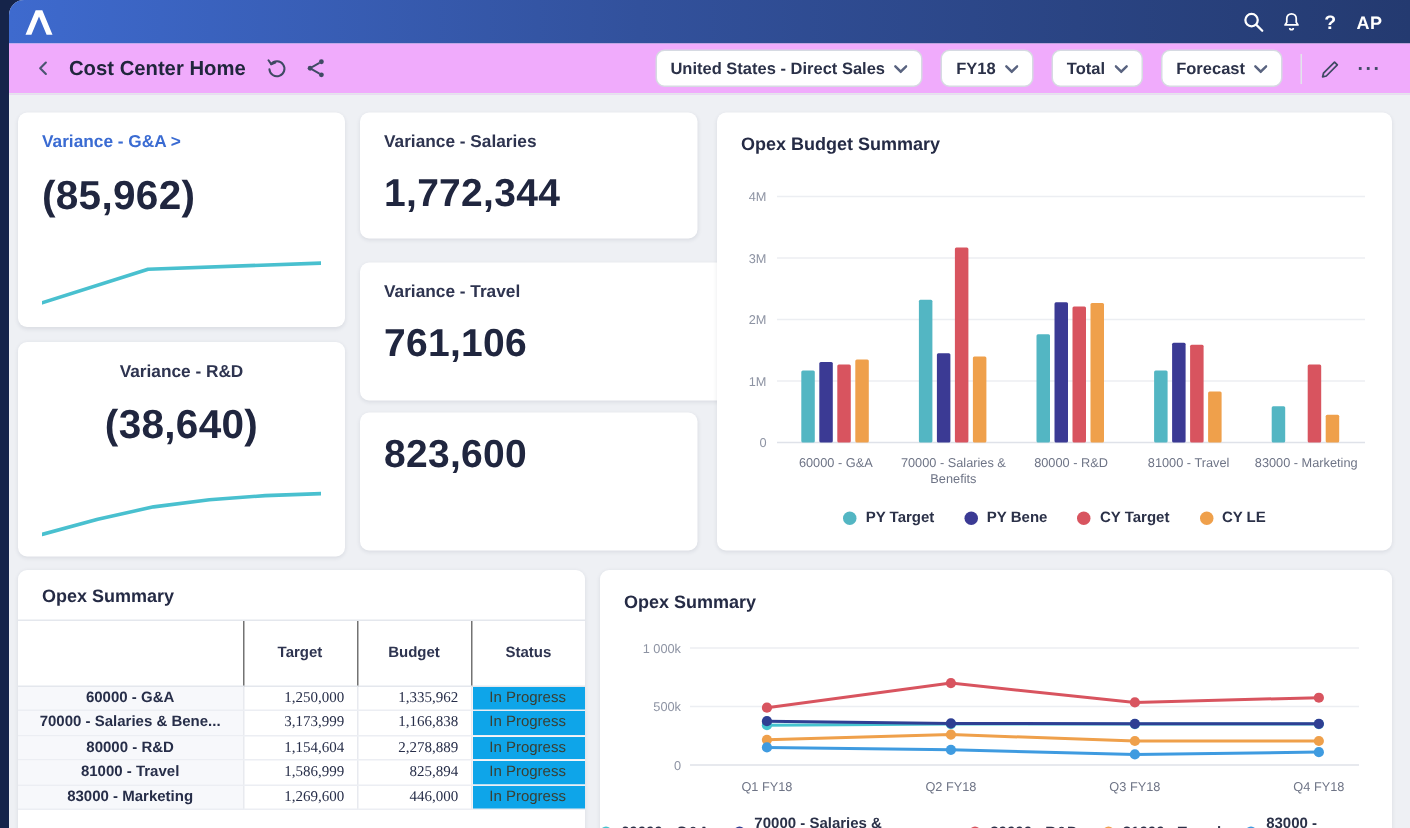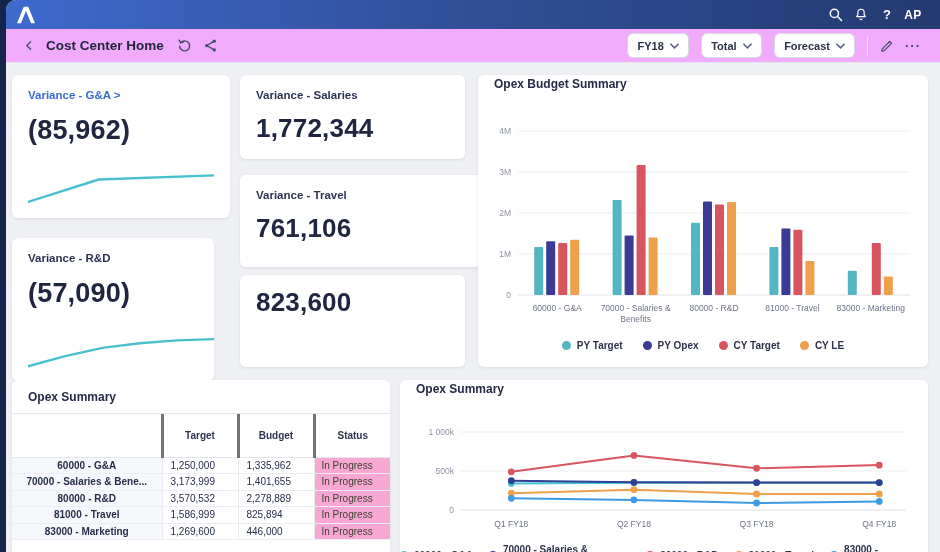--- a/index.html
+++ b/index.html
@@ -23,56 +23,56 @@
   .toolbar .spacer { flex:1; }
   .pill { display:inline-flex; align-items:center; gap:6px; height:25px; border:1px solid #d6dae2; border-radius:6px; background:#fff; padding:0 9px; font-size:11px; font-weight:600; color:#2b3148; margin-left:8px; cursor:pointer; font-family:inherit; }
   .pill svg { flex:0 0 auto; }
   .vdiv { width:1px; height:20px; background:#e2e5ea; margin:0 8px 0 12px; }
   .more { font-size:13px; font-weight:700; color:#3f4a63; letter-spacing:1px; }
 
   
   .content { position:relative; flex:1; overflow:hidden; }
   .card { position:absolute; background:#fff; border-radius:6px; box-shadow:0 1px 3px rgba(25,35,70,.10); }
   .c-gna   { left:6px;   top:12px;  width:218px; height:143px; }
-  .c-rnd   { left:6px;   top:175px; width:202px; height:143px; }
+  .c-rnd   { left:6px;   top:165px; width:218px; height:143px;text-align:center; }
   .c-sal   { left:234px; top:12px;  width:225px; height:84px; }
   .c-trv   { left:234px; top:112px; width:259px; height:92px; }
   .c-mkt   { left:234px; top:212px; width:225px; height:92px; }
   .c-bar   { left:472px; top:12px;  width:450px; height:292px; }
   .c-table { left:6px;   top:317px; width:378px; height:200px; }
   .c-line  { left:394px; top:317px; width:528px; height:200px; }
 
   .kpi-title { font-size:11.5px; font-weight:700; color:#2e3450; padding:14px 16px 0; }
   .kpi-title.link { color:#3a6bd2; cursor:pointer; }
   .kpi-value { font-size:27px; font-weight:700; color:#20263f; padding:14px 16px 0; letter-spacing:.2px; }
   .c-sal .kpi-value, .c-trv .kpi-value, .c-mkt .kpi-value { font-size:26px; padding-top:12px; }
   .spark { position:absolute; left:16px; right:16px; bottom:12px; height:34px; }
 
-  .chart-title { font-size:12px; font-weight:700; color:#252b45; padding:2px 16px 0; }
+  .chart-title { font-size:12px; font-weight:700; color:#252b45; padding:14px 16px 0; }
   .bar-plot  { position:absolute; top:40px; left:10px; right:12px; height:214px; }
   .line-plot { position:absolute; top:30px; left:12px; right:10px; height:132px; }
   .legend { position:absolute; left:0; right:0; display:flex; justify-content:center; gap:20px; }
   .legend-bar  { bottom:16px; }
   .legend-line { bottom:14px; gap:16px; }
   .legend-item { display:inline-flex; align-items:center; gap:6px; font-size:10px; font-weight:700; color:#2b3148; cursor:pointer; }
   .legend-item .dot { width:9px; height:9px; border-radius:50%; display:inline-block; }
   .legend-line .legend-item .dot { width:8px; height:8px; }
 
   
   .t-head { border-bottom:1px solid #e4e7ed; }
   .c-table .chart-title { padding:10px 16px 9px; }
   table { border-collapse:collapse; width:378px; table-layout:fixed; font-size:10px; }
   col.c0 { width:150px; } col.c1 { width:76px; } col.c2 { width:76px; } col.c3 { width:76px; }
-  thead th { height:43px; font-size:10px; font-weight:700; color:#2e3450; text-align:center; border-right:3px solid #737373; border-bottom:1px solid #e4e7ed; background:#fff; }
+  thead th { height:43px; font-size:10px; font-weight:700; color:#2e3450; text-align:center; border-right:1px solid #737373; border-bottom:1px solid #e4e7ed; background:#fff; }
   thead th:last-child { border-right:none; }
   tbody td { height:16.5px; padding:0 8px; border-right:1px solid #e8eaef; border-bottom:1px solid #eceef3; color:#272e49; white-space:nowrap; overflow:hidden; }
   tbody td:last-child { border-right:none; }
   td.lbl { text-align:center; font-weight:700; background:#f7f8fb; }
-  td.num { text-align:left; }
-  td.status { background:#f9a8d4; color:#3a3f33; text-align:left; padding-left:7px; }
+  td.num { text-align:right;font-family:Liberation Serif, serif; }
+  td.status { background:#0ea5e9; color:#3a3f33; text-align:center; padding-left:7px; }
 </style>
 </head>
 <body>
 
 <div class="app">
 
   <div class="topbar">
     <span class="logo">
       <svg width="20" height="18" viewBox="0 0 24 22">
           <path d="M9.3 1 L14.7 1 L23 21 L18.2 21 L12 6.2 L5.8 21 L1 21 Z" fill="#ffffff"></path>
@@ -114,20 +114,26 @@
           <circle cx="6" cy="12" r="2.6"></circle>
           <circle cx="18" cy="19" r="2.6"></circle>
           <line x1="8" y1="10.8" x2="16" y2="6.2" stroke="currentColor" stroke-width="2"></line>
           <line x1="8" y1="13.2" x2="16" y2="17.8" stroke="currentColor" stroke-width="2"></line>
         </svg>
     </span>
     <span class="spacer"></span>
     <span>
       
     
+        <button class="pill">
+          <span>United States - Direct Sales</span>
+          <svg width="9" height="6" viewBox="0 0 10 6" fill="none" stroke="#5a6480" stroke-width="1.8" stroke-linecap="round">
+            <polyline points="1,1 5,5 9,1"></polyline>
+          </svg>
+        </button>
       
         <button class="pill">
           <span>FY18</span>
           <svg width="9" height="6" viewBox="0 0 10 6" fill="none" stroke="#5a6480" stroke-width="1.8" stroke-linecap="round">
             <polyline points="1,1 5,5 9,1"></polyline>
           </svg>
         </button>
       
         <button class="pill">
           <span>Total</span>
@@ -157,21 +163,21 @@
     <div class="card c-gna">
       <div class="kpi-title link">Variance - G&amp;A &gt;</div>
       <div class="kpi-value">(85,962)</div>
       <div class="spark"><svg width="186" height="34">
             <polyline points="0.0,29.9 70.7,7.5 186.0,3.4" fill="none" stroke="#49c0cf" stroke-width="2.4" stroke-linecap="round" stroke-linejoin="round"></polyline>
           </svg></div>
     </div>
 
     <div class="card c-rnd">
       <div class="kpi-title">Variance - R&amp;D</div>
-      <div class="kpi-value">(57,090)</div>
+      <div class="kpi-value">(38,640)</div>
       <div class="spark"><svg width="186" height="34">
             <polyline points="0.0,31.3 37.2,21.1 74.4,12.9 111.6,8.2 148.8,5.4 186.0,4.1" fill="none" stroke="#49c0cf" stroke-width="2.4" stroke-linecap="round" stroke-linejoin="round"></polyline>
           </svg></div>
     </div>
 
     <div class="card c-sal">
       <div class="kpi-title">Variance - Salaries</div>
       <div class="kpi-value">1,772,344</div>
     </div>
 
@@ -223,21 +229,21 @@
             <rect x="395.8" y="161.55" width="9" height="18.45" rx="1" fill="#efa04b"></rect>
             <text x="382.8" y="196" text-anchor="middle" font-size="8.5" fill="#6e7486">83000 - Marketing</text>
           </svg></div>
       <div class="legend legend-bar">
           <span class="legend-item">
             <span class="dot" style="background: rgb(83, 182, 195);"></span>
             <span>PY Target</span>
           </span>
           <span class="legend-item">
             <span class="dot" style="background: rgb(59, 58, 148);"></span>
-            <span>PY Opex</span>
+            <span>PY Bene</span>
           </span>
           <span class="legend-item">
             <span class="dot" style="background: rgb(216, 84, 95);"></span>
             <span>CY Target</span>
           </span>
           <span class="legend-item">
             <span class="dot" style="background: rgb(239, 160, 75);"></span>
             <span>CY LE</span>
           </span>
         </div>
@@ -267,27 +273,27 @@
             <tr>
               <td class="lbl">60000 - G&amp;A</td>
               <td class="num">1,250,000</td>
               <td class="num">1,335,962</td>
               <td class="status">In Progress</td>
             </tr>
 
             <tr>
               <td class="lbl">70000 - Salaries &amp; Bene...</td>
               <td class="num">3,173,999</td>
-              <td class="num">1,401,655</td>
+              <td class="num">1,166,838</td>
               <td class="status">In Progress</td>
             </tr>
 
             <tr>
               <td class="lbl">80000 - R&amp;D</td>
-              <td class="num">3,570,532</td>
+              <td class="num">1,154,604</td>
               <td class="num">2,278,889</td>
               <td class="status">In Progress</td>
             </tr>
 
             <tr>
               <td class="lbl">81000 - Travel</td>
               <td class="num">1,586,999</td>
               <td class="num">825,894</td>
               <td class="status">In Progress</td>
             </tr>

